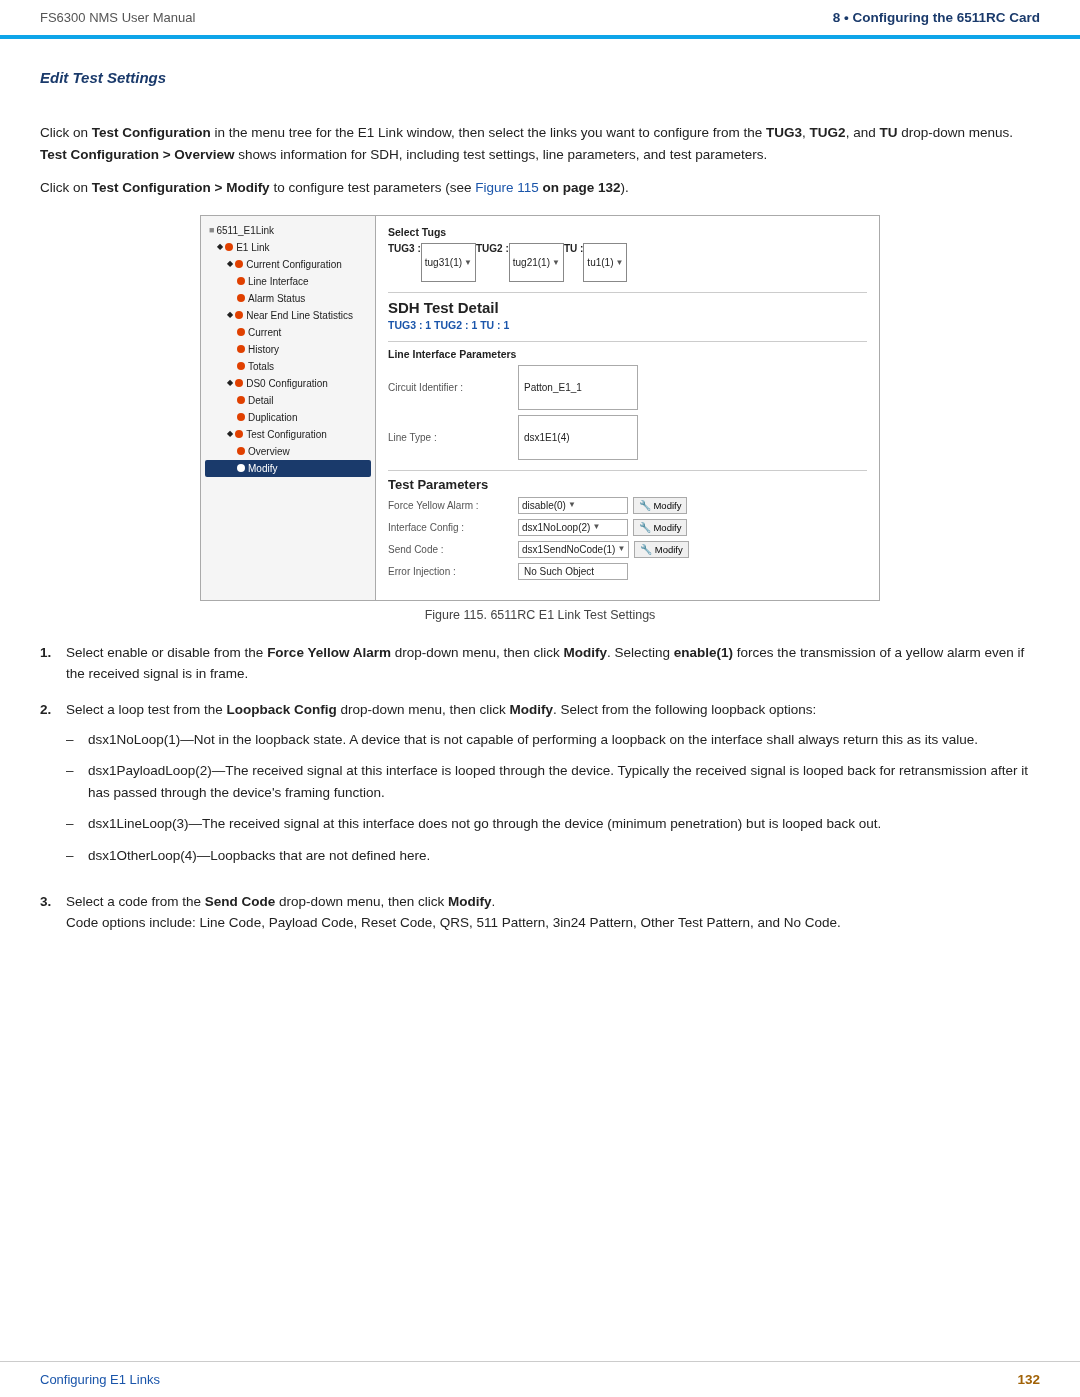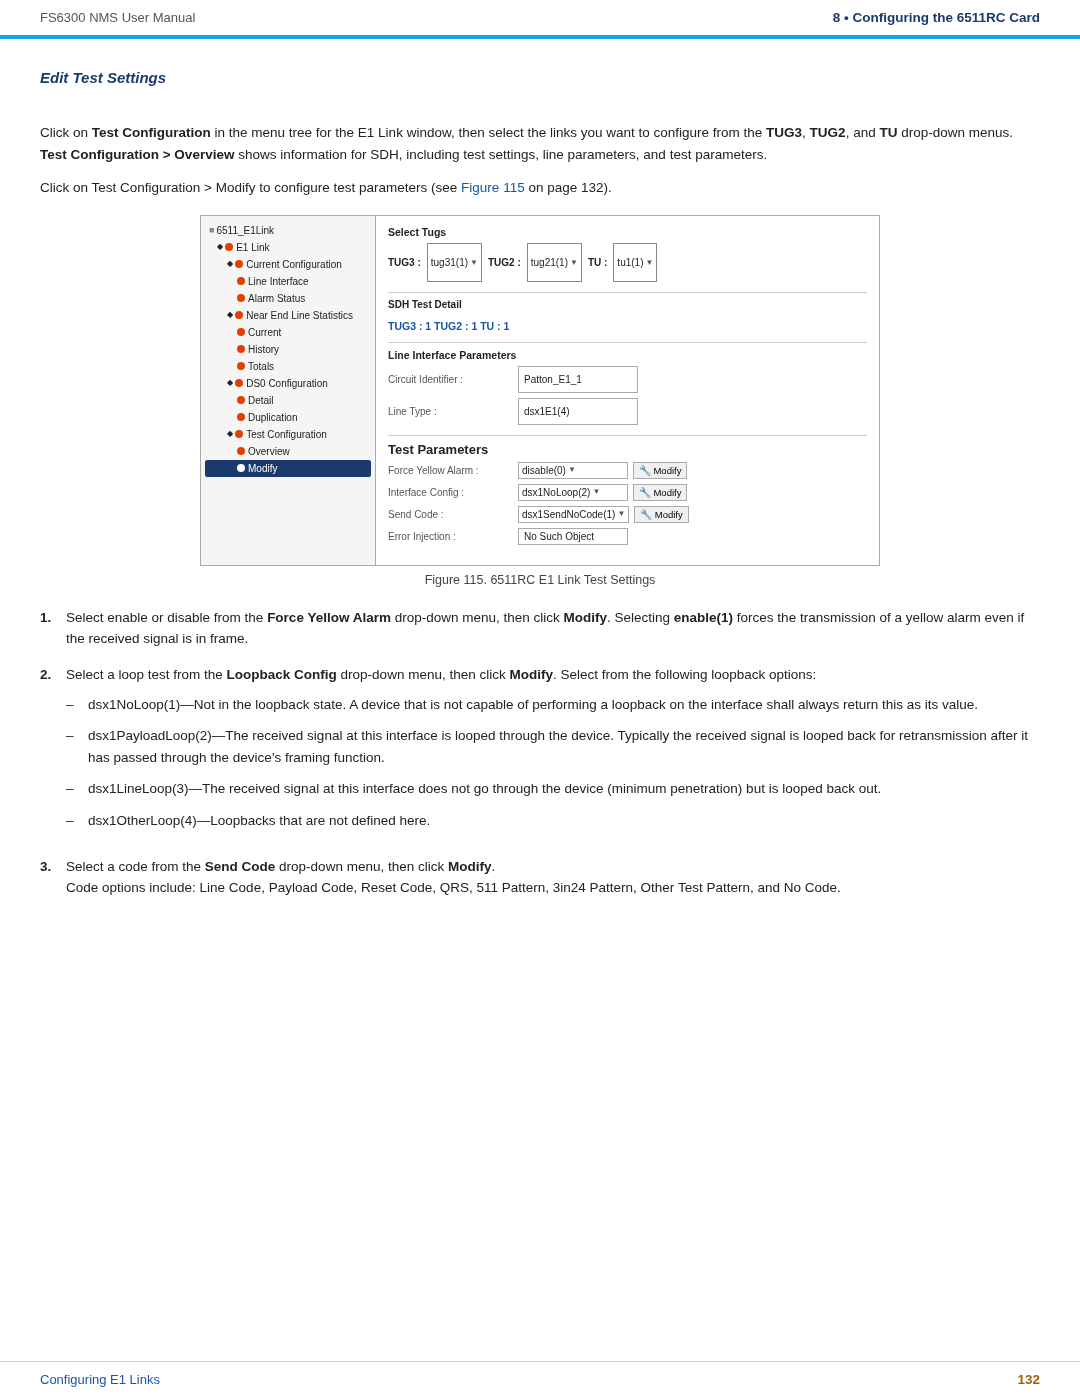--- a/index.html
+++ b/index.html
@@ -55,21 +55,21 @@
     }
     .body-text b { font-weight: bold; }
 
     
     .click-instruction {
       font-size: 13.5px;
       line-height: 1.6;
       margin-bottom: 14px;
     }
     .click-instruction a { color: #1a55aa; text-decoration: none; }
-    .click-instruction b { font-weight: normal; text-align: right; }
+    .click-instruction b { font-weight: bold; text-align: right; }
 
     
     .figure-container {
       display: flex;
       flex-direction: column;
       align-items: center;
       margin: 16px 0 20px 0;
     }
 
     
@@ -127,22 +127,21 @@
     .panel-section {
       margin-bottom: 10px;
     }
     .panel-label {
       font-weight: bold;
       font-size: 10.5px;
       margin-bottom: 5px;
     }
     .select-row {
       display: flex;
-      align-items: center;
-      gap: 6px;
+      align-items: flex-start;
       margin-bottom: 6px;
       font-size: 10.5px;
     }
     .select-row label { font-weight: bold; font-size: 10px; }
     .select-box {
       border: 1px solid #888;
       background: #fff;
       padding: 13px 3px;
       font-size: 10px;
       display: flex;
@@ -155,22 +154,22 @@
     }
 
     .divider {
       border: none;
       border-top: 1px solid #ccc;
       margin: 6px 0;
     }
 
     .sdh-title {
       font-weight: bold;
-      font-size: 10px;
-      margin-bottom: 10px;
+      font-size: 15px;
+      margin-bottom: 3px;
     }
     .sdh-value {
       color: #1a55aa;
       font-weight: bold;
       font-size: 10.5px;
     }
 
     .field-row {
       display: flex;
       align-items: center;
@@ -178,21 +177,21 @@
       font-size: 10.5px;
     }
     .field-label {
       width: 130px;
       color: #555;
       font-size: 10px;
     }
     .field-value {
       border: 1px solid #aaa;
       background: #fff;
-      padding: 7px 5px;
+      padding: 16px 5px;
       font-size: 10px;
       min-width: 120px;
     }
 
     .test-params-label {
       font-weight: bold;
       font-size: 13px;
       margin: 6px 0 5px 0;
     }
 

